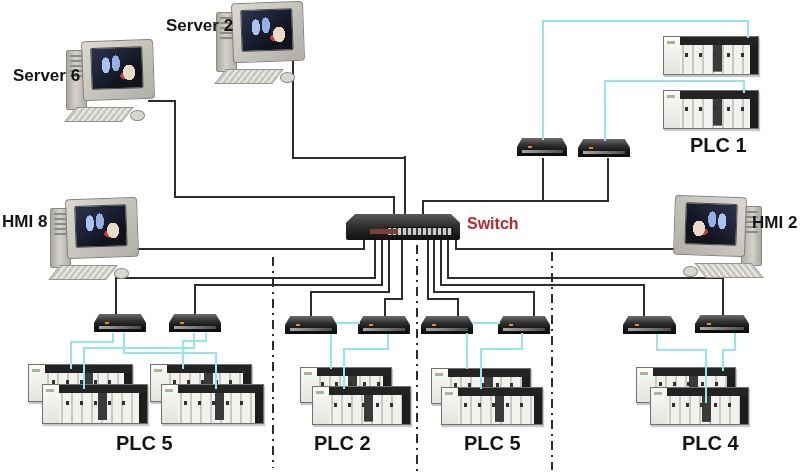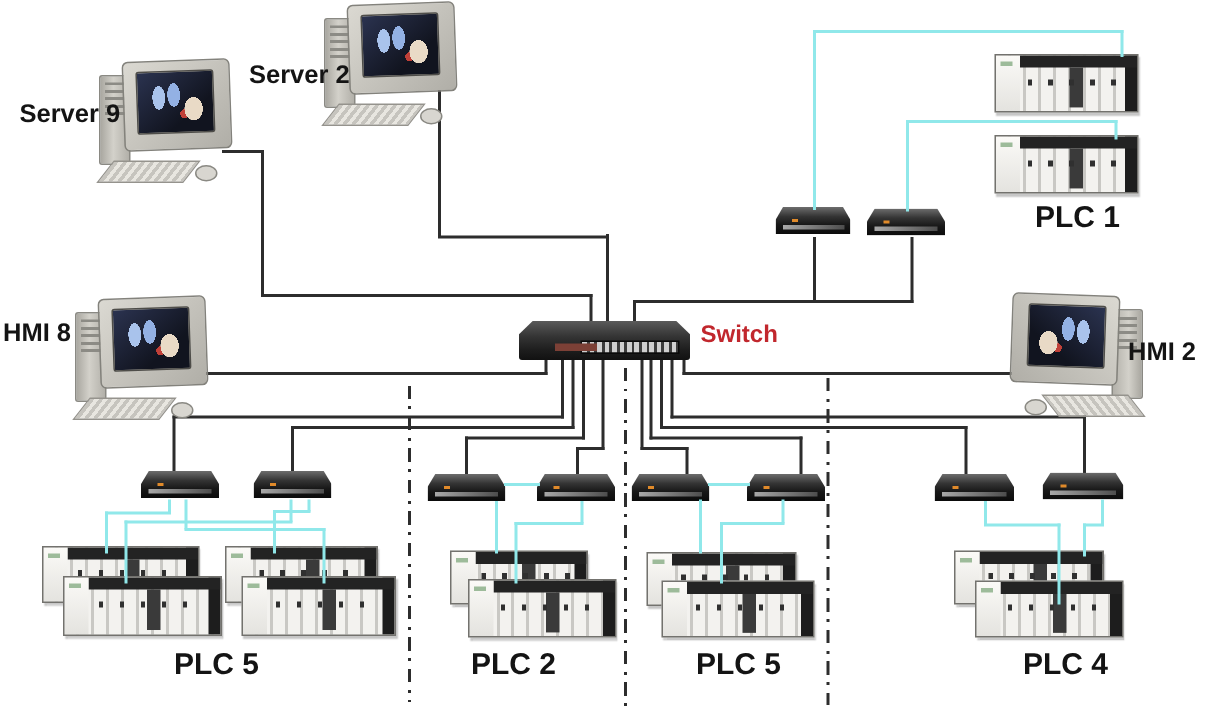--- a/index.html
+++ b/index.html
@@ -209,23 +209,23 @@
       </div>
     <div class="kb"></div>
     <div class="mouse"></div>
   </div>
 
   <div class="switch">
     <div class="ports"></div>
     <div class="tag"></div>
   </div>
 
-  <div class="lbl" style="left:13px;top:66px">Server 9</div>
-  <div class="lbl" style="left:166px;top:40px">Server 2</div>
+  <div class="lbl" style="left:13px;top:66px">Server 6</div>
+  <div class="lbl" style="left:166px;top:16px">Server 2</div>
   <div class="lbl" style="left:2px;top:212px">HMI 8</div>
-  <div class="lbl" style="left:752px;top:225px">HMI 2</div>
+  <div class="lbl" style="left:752px;top:213px">HMI 2</div>
   <div class="lbl red" style="left:467px;top:215px">Switch</div>
   <div class="lbl plc" style="left:116px;top:432px">PLC 5</div>
   <div class="lbl plc" style="left:314px;top:432px">PLC 2</div>
   <div class="lbl plc" style="left:464px;top:432px">PLC 5</div>
   <div class="lbl plc" style="left:682px;top:432px">PLC 4</div>
   <div class="lbl plc" style="left:690px;top:134px">PLC 1</div>
 </div>
 
 </body></html>

